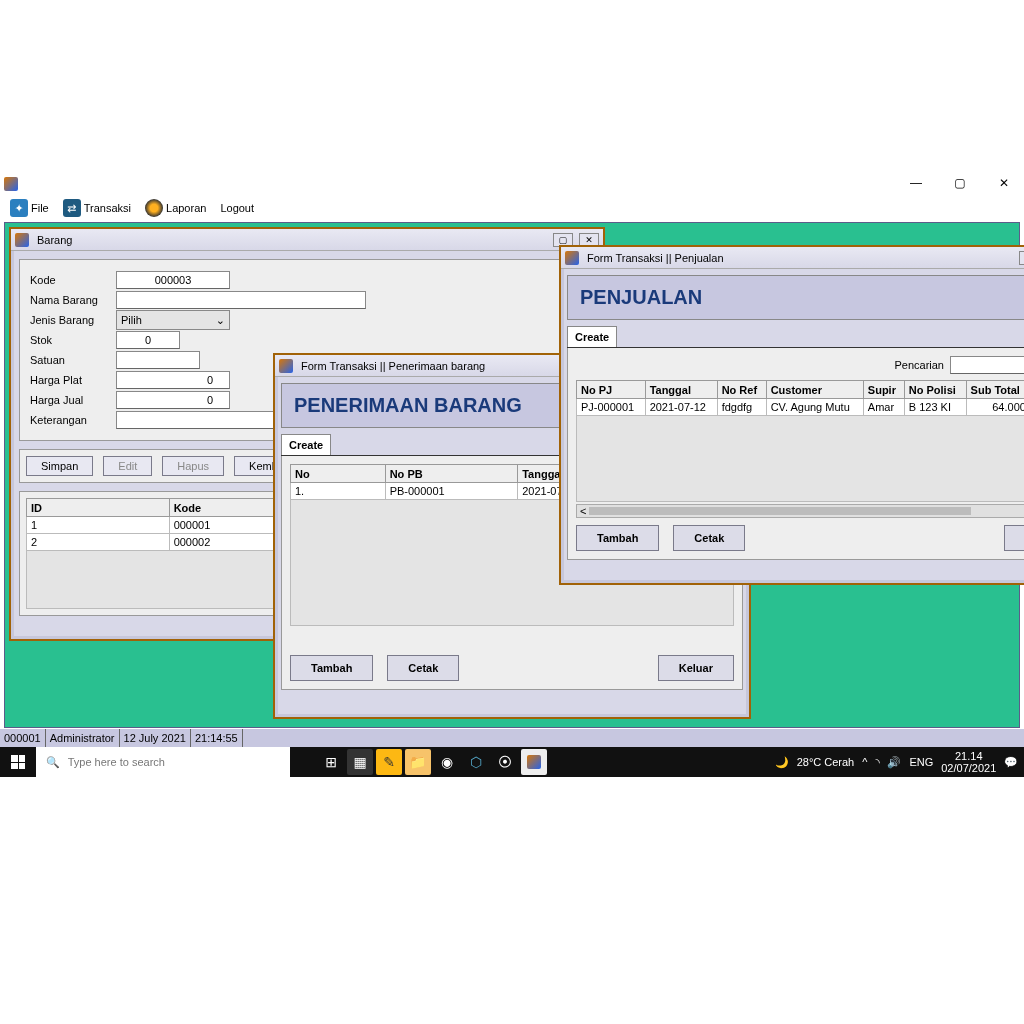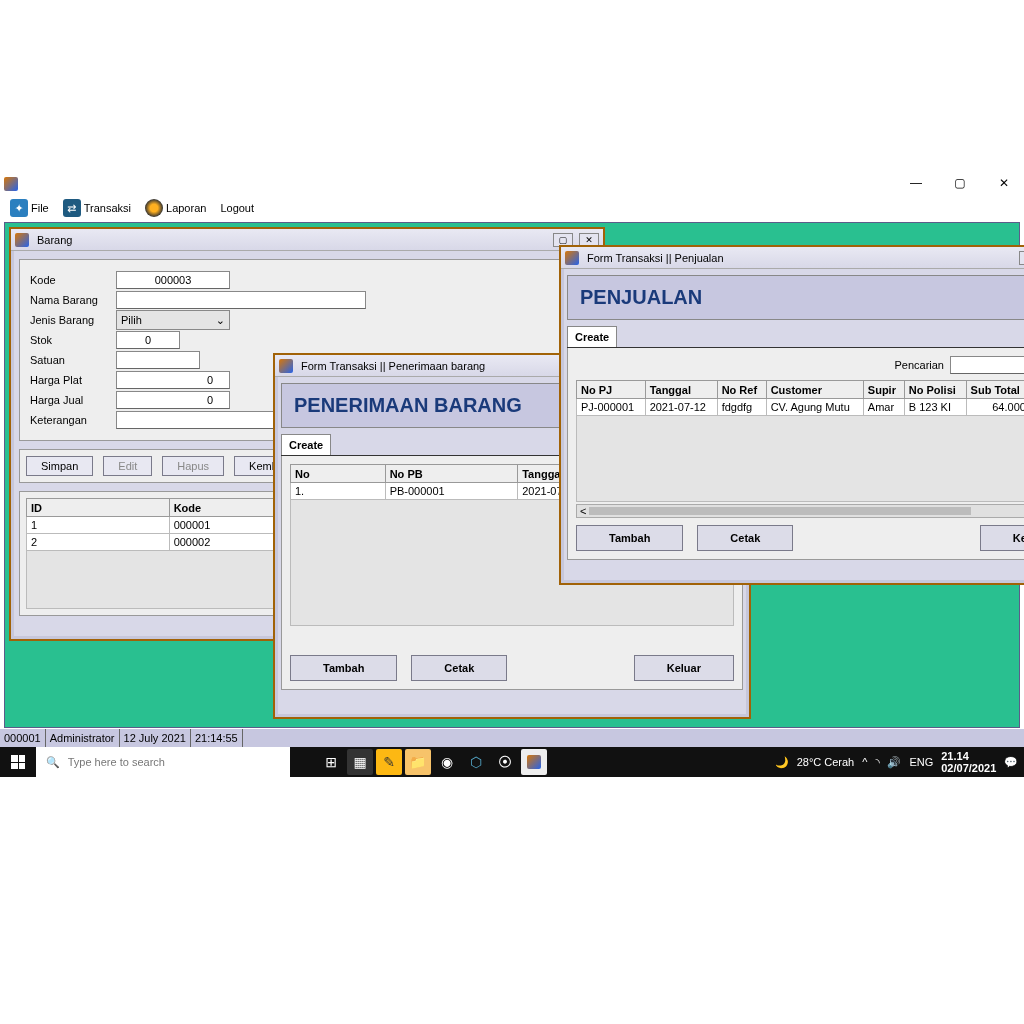--- a/index.html
+++ b/index.html
@@ -26,21 +26,21 @@
 
 .form-panel { margin: 8px; background: #eee; border: 1px solid #999; padding: 10px; }
 .form-row { display: flex; align-items: center; height: 20px; }
 .form-row label { width: 86px; }
 .text-input { height: 18px; border: 1px solid #888; background: #fff; padding: 0 16px; border-bottom: 1px solid #666; }
 .select-input { height: 20px; border: 1px solid #888; background: #e4e4e4; padding: 0 4px; display: flex; align-items: center; justify-content: space-between; width: 114px; }
 
 .btnrow { margin: 0 8px 8px 8px; background: #eee; border: 1px solid #999; padding: 6px; display: flex; gap: 10px; }
 .jbtn { border: 1px solid #7a7a8a; background: #e8e8f2; padding: 3px 14px; cursor: default; }
 .jbtn.disabled { color: #888; }
-.jbtn.big { padding: 6px 32px; font-weight: bold; background: #dcdce8; }
+.jbtn.big { padding: 6px 20px; font-weight: bold; background: #dcdce8; }
 
 .table-wrap { margin: 0 8px 8px 8px; background: #eee; border: 1px solid #999; padding: 6px; }
 table { border-collapse: collapse; width: 100%; background: #fff; }
 th { background: #eee; border: 1px solid #999; padding: 2px 4px; text-align: left; font-weight: bold; height: 18px; }
 td { border: 1px solid #bbb; padding: 2px 4px; height: 17px; }
 .table-body { background: #e4e4e4; }
 
 .panel-header { background: #c7c7e0; border: 1px solid #888; margin: 6px; padding: 10px 12px; font-weight: bold; font-size: 20px; color: #1a3a7a; }
 .tab-strip { margin: 0 6px; display: flex; border-bottom: 1px solid #333; }
 .tab { background: #fff; border: 1px solid #888; border-bottom: none; padding: 4px 7px; font-weight: bold; }
@@ -55,21 +55,21 @@
 .statusbar div { border-right: 1px solid #666; padding: 0 4px; height: 100%; display: flex; align-items: center; }
 
 .taskbar { position: absolute; top: 747px; left: 0; width: 1024px; height: 30px; background: #111; color: #fff; display: flex; align-items: center; }
 .start { width: 36px; height: 30px; display: flex; align-items: center; justify-content: center; }
 .win-logo { width: 14px; height: 14px; display: grid; grid-template: 1fr 1fr / 1fr 1fr; gap: 1px; }
 .win-logo span { background: #fff; }
 .searchbox { width: 254px; height: 30px; background: #fff; color: #777; display: flex; align-items: center; padding: 0 10px; gap: 8px; }
 .task-icons { display: flex; align-items: center; gap: 3px; margin-left: 28px; }
 .ticon { width: 26px; height: 26px; display: flex; align-items: center; justify-content: center; border-radius: 2px; font-size: 14px; }
 .tray { position: absolute; right: 0; display: flex; align-items: center; gap: 8px; padding-right: 6px; height: 30px; font-size: 10px; }
-.tray .clock { text-align: left; line-height: 1.1; font-weight: bold; }
+.tray .clock { text-align: center; line-height: 1.1; }
 
 .whitespace { position: absolute; top: 777px; left: 0; width: 1024px; height: 247px; background: #fff; }
 </style>
 </head>
 <body>
 
 <div class="titlebar-row">
   <span class="java-icon"></span>
 </div>
 <div class="winbtns">

